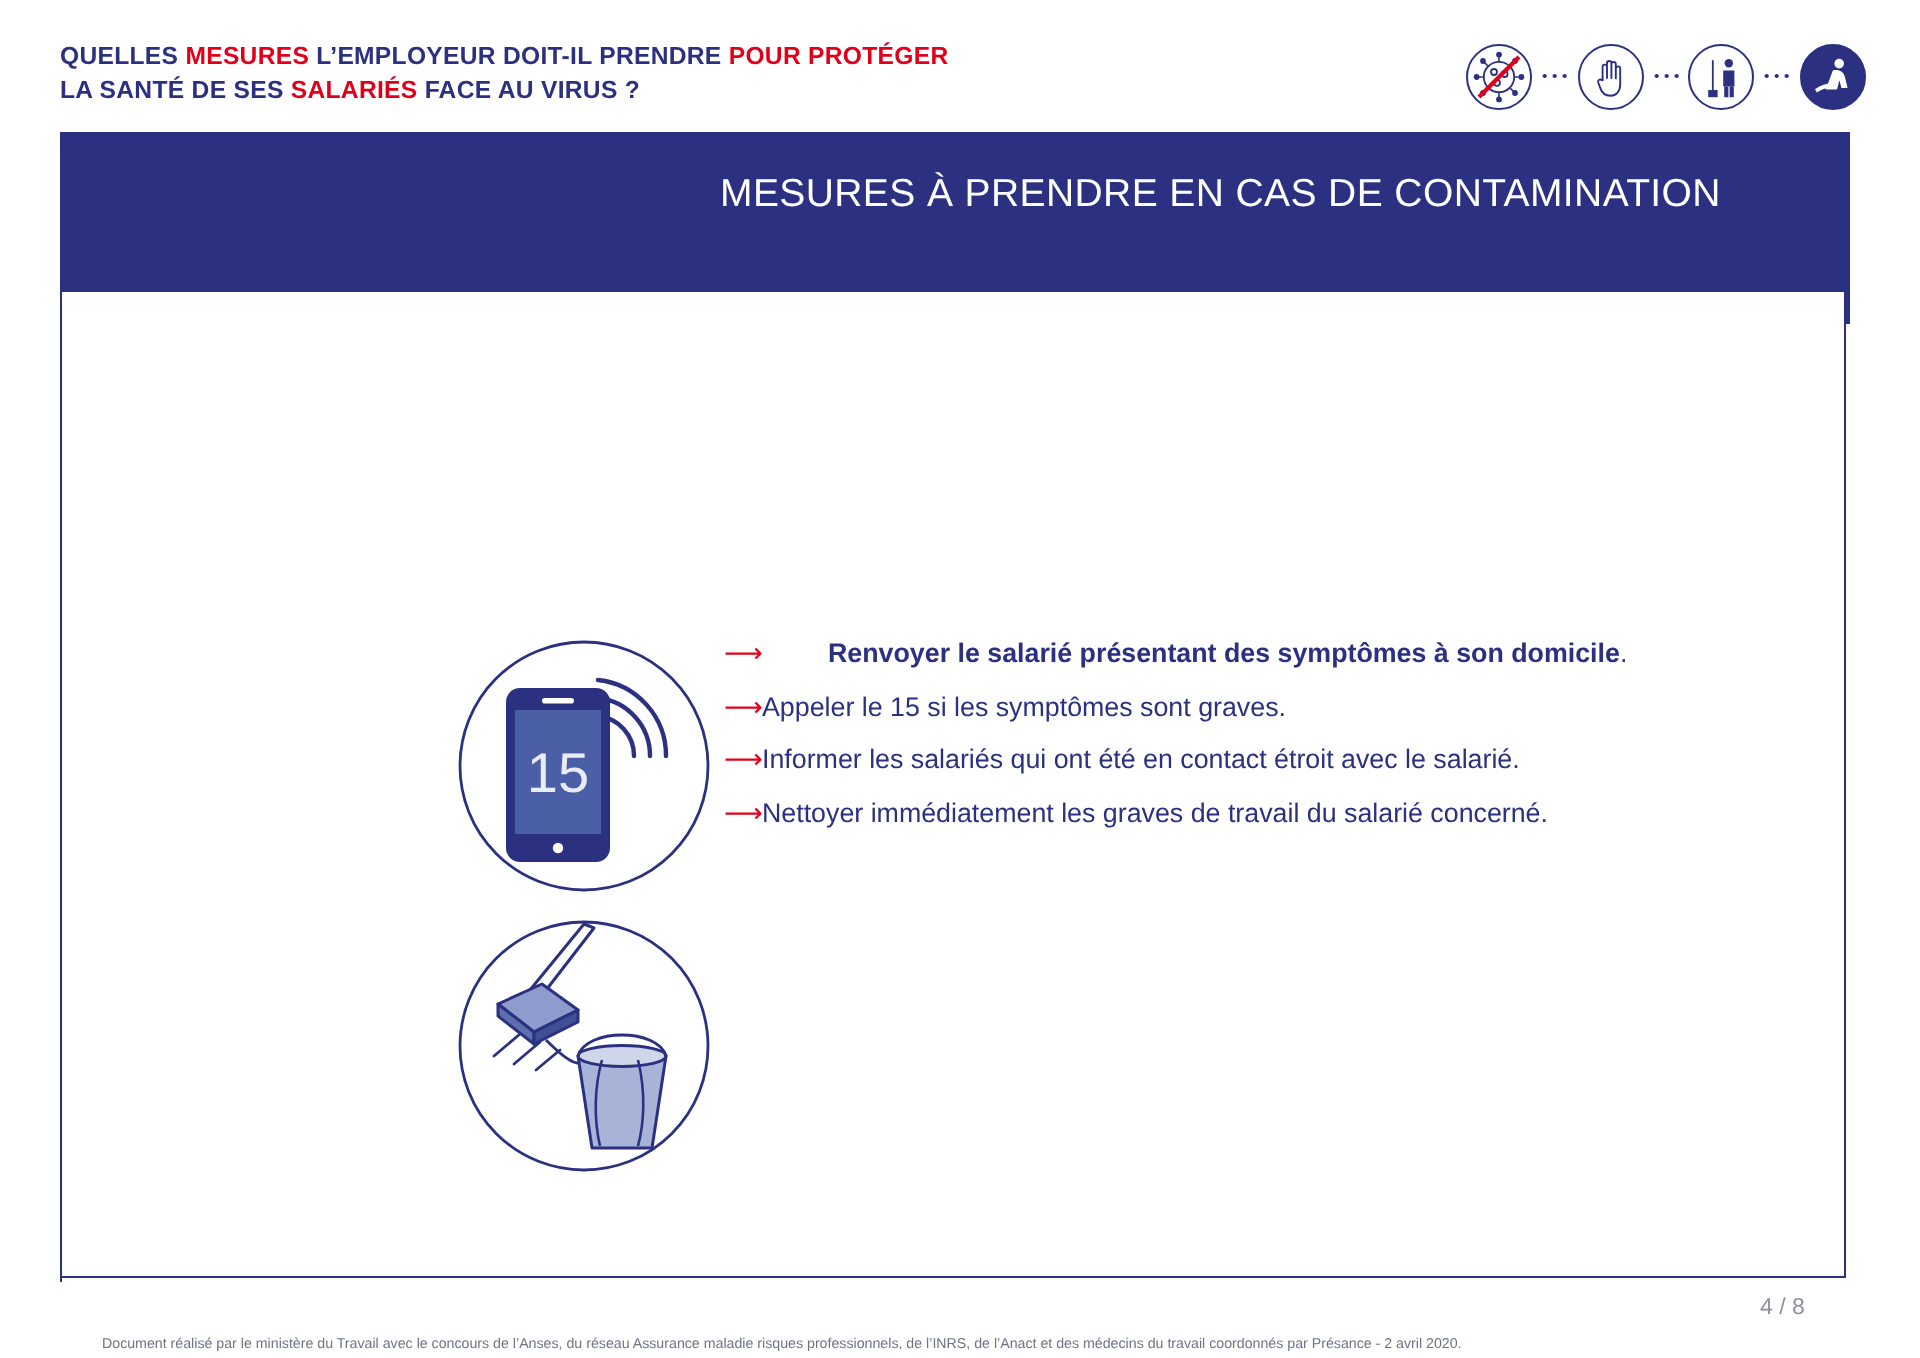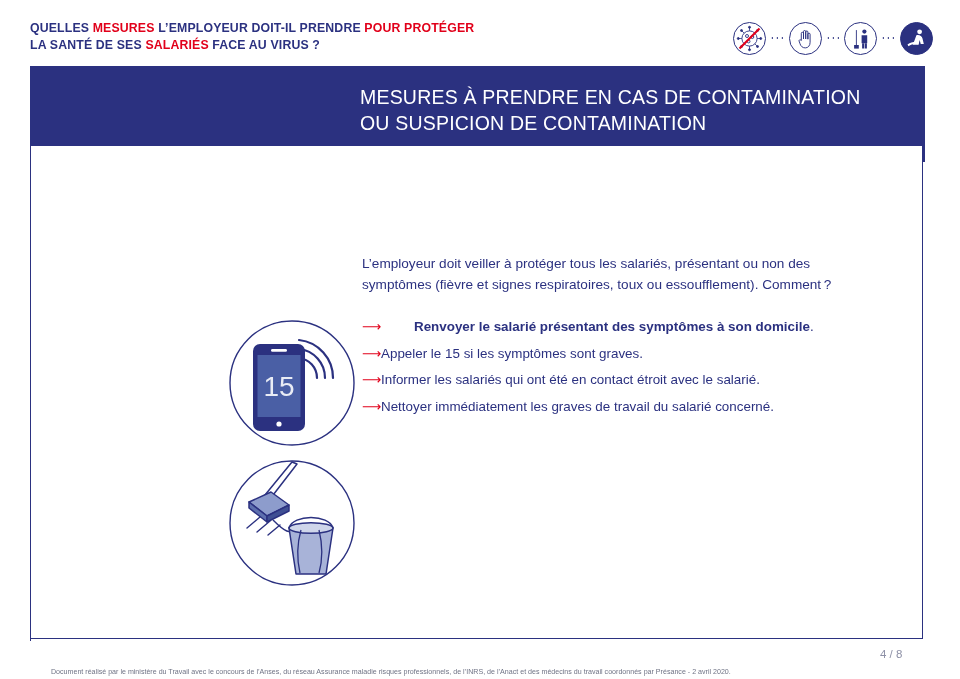--- a/index.html
+++ b/index.html
@@ -247,27 +247,25 @@
   </div>
 </div>
 
 <div class="panel">
 
   <div class="panel-leftrail"></div>
 
   <div class="panel-band">
     <div class="panel-title">
       <div>MESURES À PRENDRE EN CAS DE CONTAMINATION</div>
-      <div>OU SUSPICION DE CONTAMINATION</div>
     </div>
   </div>
 
   <div class="panel-body">
 
-    <p class="intro">L’employeur doit veiller à protéger tous les salariés, présentant ou non des symptômes (fièvre et signes respiratoires, toux ou essoufflement). Comment ?</p>
 
     <div class="bullets">
 
       <div class="bullet strong">
         <span class="arw">⟶</span>
         <span class="btxt"><span>Renvoyer le salarié présentant des symptômes à son domicile</span><span class="tail">.</span></span>
       </div>
 
       <div class="bullet">
         <span class="arw">⟶</span>

